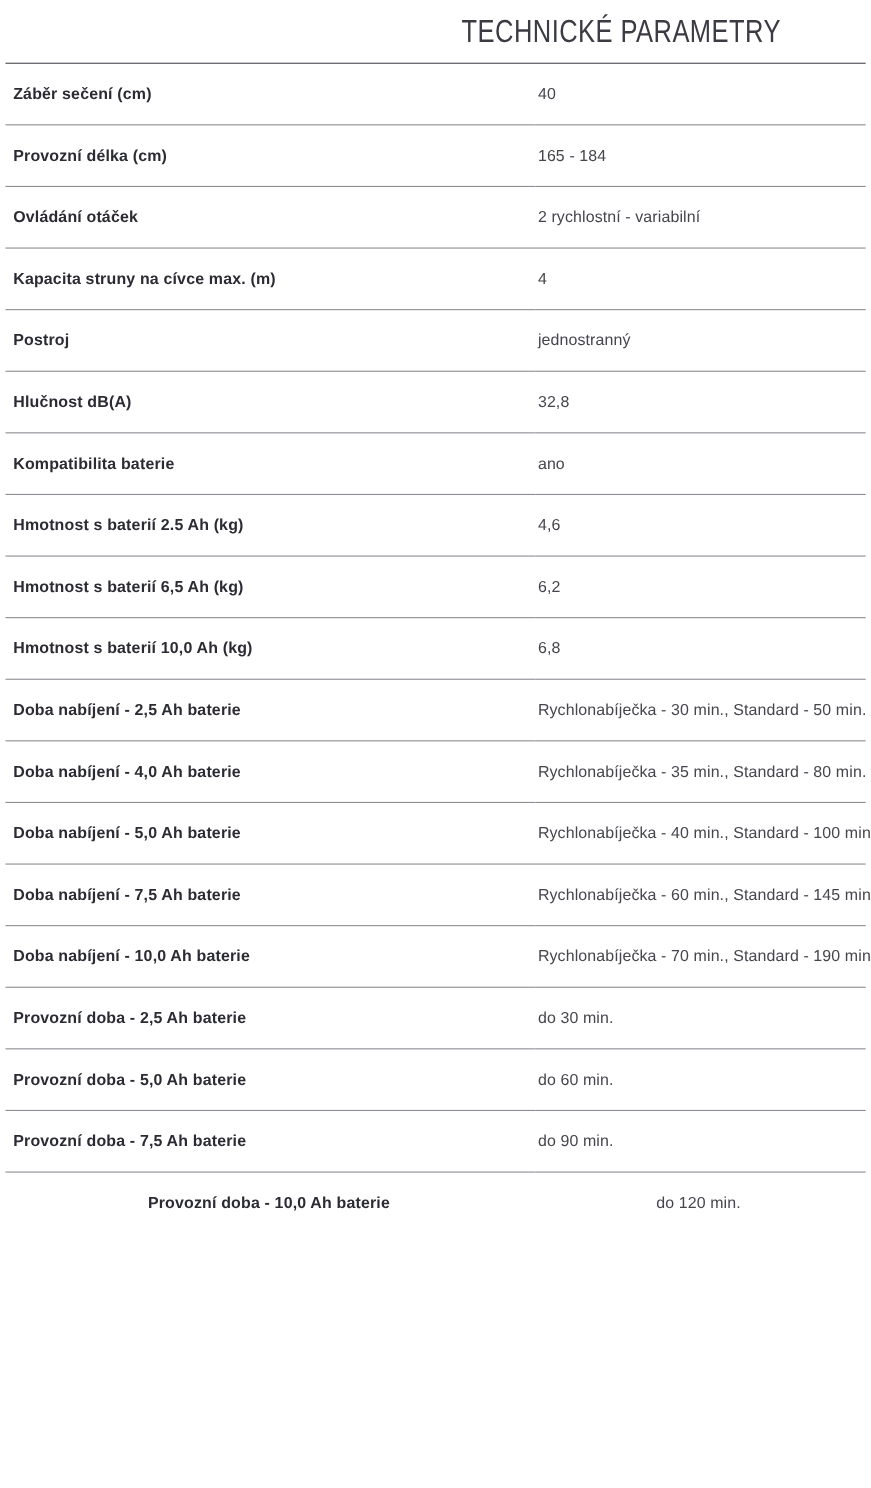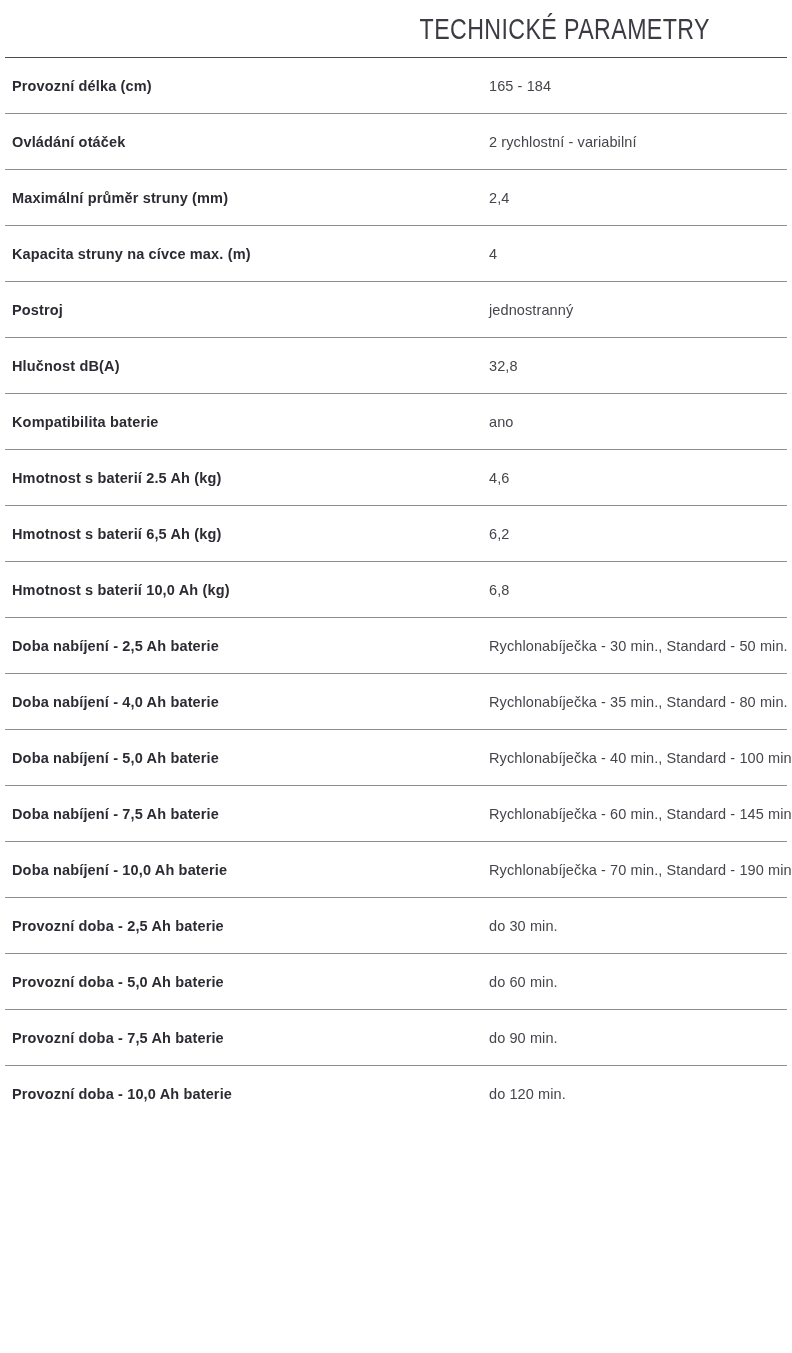--- a/index.html
+++ b/index.html
@@ -61,20 +61,21 @@
     height: 55px;
   }
   .spec-table td {
     border-bottom: 1px solid #8d8d93;
     padding: 0;
     vertical-align: middle;
     height: 55px;
   }
   .spec-table tr:last-child td {
     border-bottom: none;
+    text-align: center;
   }
 
   .col-label { width: 482px; }
   .col-value { width: 300px; }
 
   .spec-label {
     display: block;
     padding-left: 7px;
     padding-right: 10px;
     font-family: "Liberation Sans Narrow", "Liberation Sans", "DejaVu Sans Condensed", sans-serif;
@@ -109,40 +110,40 @@
   </div>
 
   <table class="spec-table">
     <colgroup>
       <col class="col-label">
       <col class="col-value">
     </colgroup>
     <tbody id="spec-rows">
         <tr>
           <td>
+            <span class="spec-label">Záběr sečení (cm)</span>
+          </td>
+          <td>
+            <span class="spec-value">40</span>
+          </td>
+        </tr>
+        <tr>
+          <td>
             <span class="spec-label">Provozní délka (cm)</span>
           </td>
           <td>
             <span class="spec-value">165 - 184</span>
           </td>
         </tr>
         <tr>
           <td>
             <span class="spec-label">Ovládání otáček</span>
           </td>
           <td>
             <span class="spec-value">2 rychlostní - variabilní</span>
-          </td>
-        </tr>
-        <tr>
-          <td>
-            <span class="spec-label">Maximální průměr struny (mm)</span>
-          </td>
-          <td>
-            <span class="spec-value">2,4</span>
           </td>
         </tr>
         <tr>
           <td>
             <span class="spec-label">Kapacita struny na cívce max. (m)</span>
           </td>
           <td>
             <span class="spec-value">4</span>
           </td>
         </tr>

